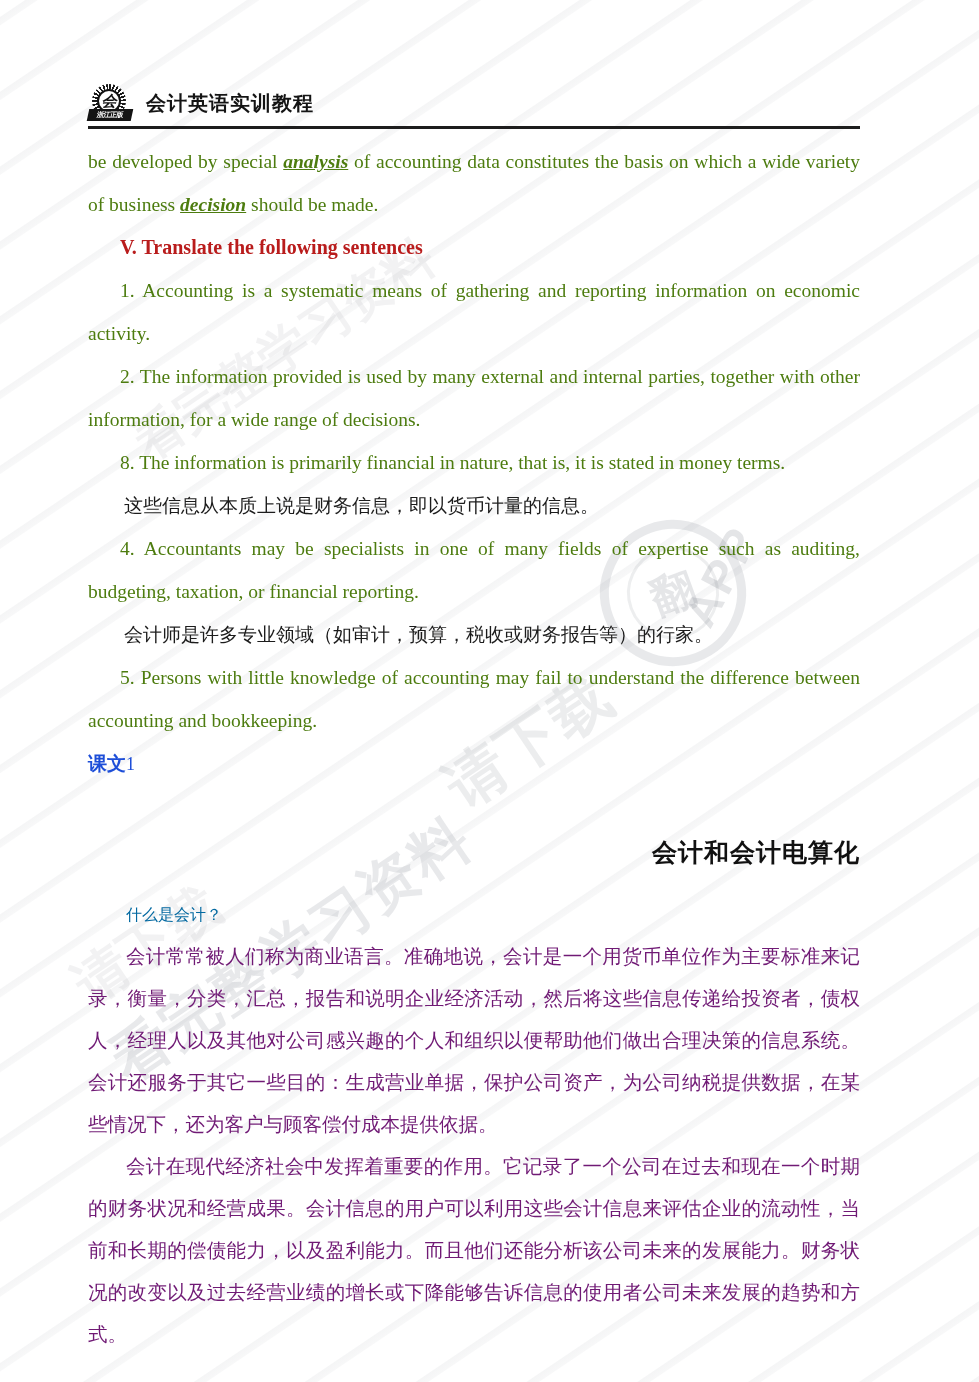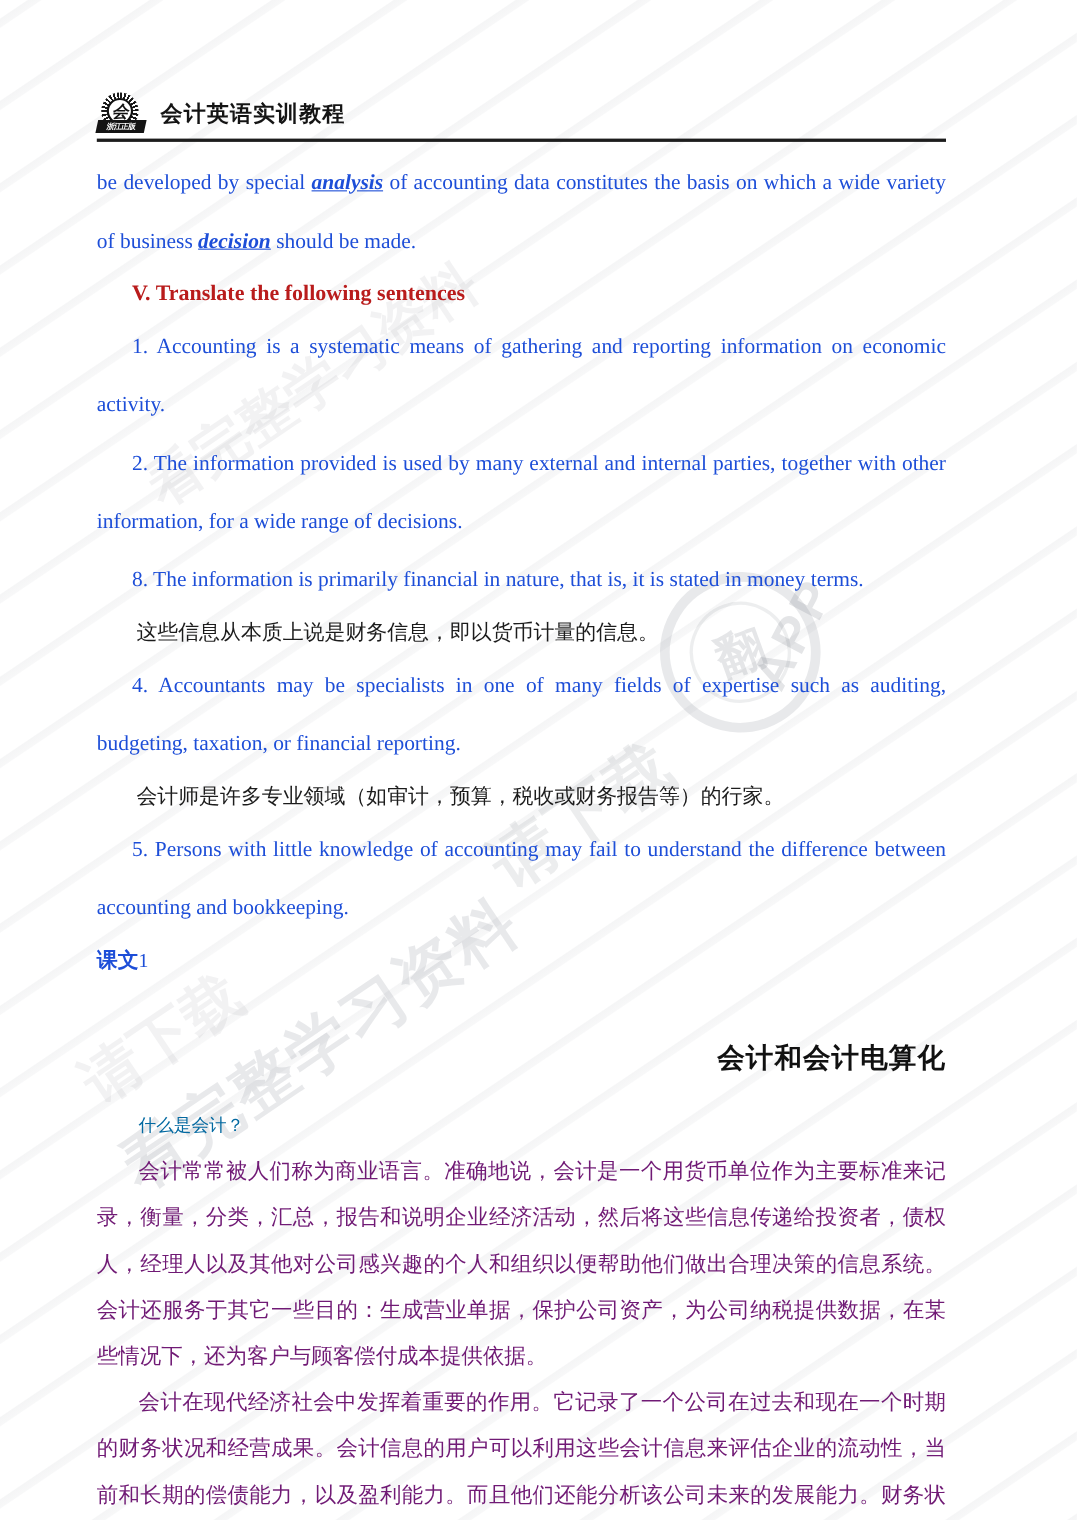--- a/index.html
+++ b/index.html
@@ -221,24 +221,24 @@
     position: absolute;
     left: 88px;
     top: 140px;
     width: 772px;
   }
 
   p.en {
     margin: 0 0 0 0;
     font-family: "Liberation Serif", "DejaVu Serif", serif;
     font-size: 19.5px;
-    line-height: 53px;
+    line-height: 43px;
     text-align: justify;
     text-justify: inter-word;
-    color: #1d4ed8;
+    color: #4d7c0f;
   }
   p.en.indent { text-indent: 32px; }
 
   p.cn {
     margin: 0;
     font-family: "Liberation Sans", "DejaVu Sans", sans-serif;
     font-size: 19px;
     line-height: 43px;
     text-align: justify;
     color: #1c1c1c;

